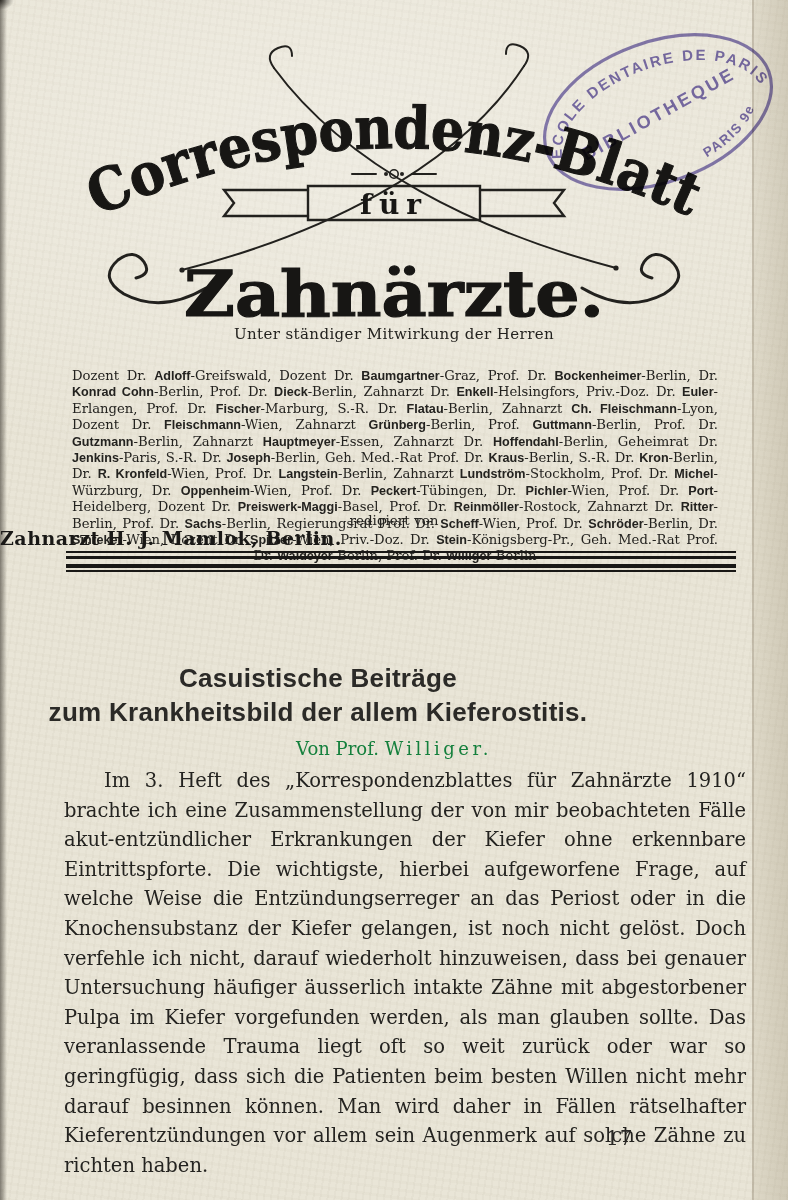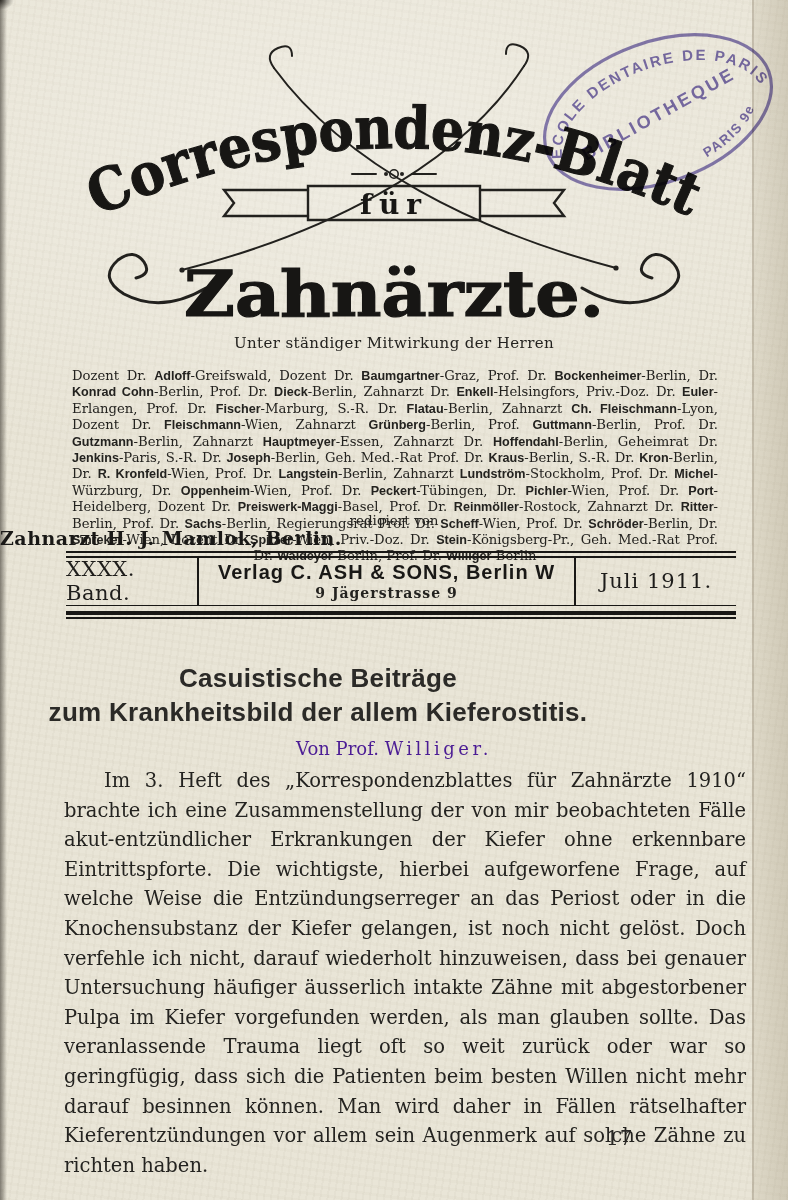--- a/index.html
+++ b/index.html
@@ -20,21 +20,21 @@
     background:rgba(125,113,90,.35);}
   .edge-right-shade{position:absolute;left:754px;top:0;width:34px;height:1200px;
     background:linear-gradient(to right, rgba(170,158,128,.18), rgba(150,138,110,.30));}
   .corner-mark{position:absolute;left:0;top:0;width:14px;height:10px;
     background:radial-gradient(ellipse at 0 0, rgba(30,28,24,.8), transparent 70%);}
 
   .masthead-svg{position:absolute;left:56px;top:26px;width:676px;height:306px;}
   .stamp-svg{position:absolute;left:528px;top:8px;width:260px;height:208px;
     mix-blend-mode:multiply;opacity:.88;}
 
-  .mitwirkung-heading{position:absolute;left:0;top:334px;width:788px;text-align:center;
+  .mitwirkung-heading{position:absolute;left:0;top:325px;width:788px;text-align:center;
     font-size:15px;letter-spacing:.4px;color:#23221f;}
   .contributors{position:absolute;left:72px;top:352px;width:646px;
     font-size:13.2px;line-height:15.4px;text-align:justify;text-align-last:center;color:#23221f;margin-top:16px;}
   .contributors .bn{font-family:"Liberation Sans",sans-serif;font-weight:bold;font-size:12.6px;}
 
   .redigiert{position:absolute;left:0;top:512px;width:788px;text-align:center;
     font-size:13.5px;color:#23221f;}
   .editor-name{position:absolute;left:0;top:527px;width:788px;
     font-size:19px;font-weight:bold;letter-spacing:.5px;color:#191816;}
 
@@ -51,21 +51,21 @@
   .cell-pub{flex:1;border-right:2.5px solid #191816;}
   .cell-date{width:160px;font-size:21px;letter-spacing:1px;}
   .pub-line1{font-family:"Liberation Sans",sans-serif;font-weight:bold;font-size:20px;
     letter-spacing:1px;color:#191816;}
   .pub-line2{font-weight:bold;font-size:14px;letter-spacing:1px;margin-top:1px;color:#23221f;}
 
   .article-title{position:absolute;left:0;width:636px;text-align:center;
     font-family:"Liberation Sans",sans-serif;font-weight:bold;color:#2b2a27;font-size:26px;letter-spacing:.3px;}
   .article-title.l1{top:663px;}
   .article-title.l2{top:697px;}
-  .byline{position:absolute;left:0;top:738px;width:788px;text-align:center;font-size:18px;color:#4c1d95;}
+  .byline{position:absolute;left:0;top:738px;width:788px;text-align:center;font-size:18px;color:#15803d;}
   .byline .spaced{letter-spacing:3.5px;}
 
   .body-text{position:absolute;left:64px;top:766px;width:682px;
     font-size:19.5px;line-height:29.6px;text-align:justify;color:#242320;}
   .body-text .indent{display:inline-block;width:40px;}
 
   .page-number{position:absolute;left:606px;top:1126px;font-size:20px;letter-spacing:1px;color:#2a2926;}
 </style>
 </head>
 <body>
@@ -122,32 +122,20 @@
 
 <div class="mitwirkung-heading">Unter ständiger Mitwirkung der Herren</div>
 <div class="contributors"><span>Dozent Dr. </span><span class="bn">Adloff</span><span>-Greifswald, Dozent Dr. </span><span class="bn">Baumgartner</span><span>-Graz, Prof. Dr. </span><span class="bn">Bockenheimer</span><span>-Berlin, Dr. </span><span class="bn">Konrad Cohn</span><span>-Berlin, Prof. Dr. </span><span class="bn">Dieck</span><span>-Berlin, Zahnarzt Dr. </span><span class="bn">Enkell</span><span>-Helsingfors, Priv.-Doz. Dr. </span><span class="bn">Euler</span><span>-Erlangen, Prof. Dr. </span><span class="bn">Fischer</span><span>-Marburg, S.-R. Dr. </span><span class="bn">Flatau</span><span>-Berlin, Zahnarzt </span><span class="bn">Ch. Fleischmann</span><span>-Lyon, Dozent Dr. </span><span class="bn">Fleischmann</span><span>-Wien, Zahnarzt </span><span class="bn">Grünberg</span><span>-Berlin, Prof. </span><span class="bn">Guttmann</span><span>-Berlin, Prof. Dr. </span><span class="bn">Gutzmann</span><span>-Berlin, Zahnarzt </span><span class="bn">Hauptmeyer</span><span>-Essen, Zahnarzt Dr. </span><span class="bn">Hoffendahl</span><span>-Berlin, Geheimrat Dr. </span><span class="bn">Jenkins</span><span>-Paris, S.-R. Dr. </span><span class="bn">Joseph</span><span>-Berlin, Geh. Med.-Rat Prof. Dr. </span><span class="bn">Kraus</span><span>-Berlin, S.-R. Dr. </span><span class="bn">Kron</span><span>-Berlin, Dr. </span><span class="bn">R. Kronfeld</span><span>-Wien, Prof. Dr. </span><span class="bn">Langstein</span><span>-Berlin, Zahnarzt </span><span class="bn">Lundström</span><span>-Stockholm, Prof. Dr. </span><span class="bn">Michel</span><span>-Würzburg, Dr. </span><span class="bn">Oppenheim</span><span>-Wien, Prof. Dr. </span><span class="bn">Peckert</span><span>-Tübingen, Dr. </span><span class="bn">Pichler</span><span>-Wien, Prof. Dr. </span><span class="bn">Port</span><span>-Heidelberg, Dozent Dr. </span><span class="bn">Preiswerk-Maggi</span><span>-Basel, Prof. Dr. </span><span class="bn">Reinmöller</span><span>-Rostock, Zahnarzt Dr. </span><span class="bn">Ritter</span><span>-Berlin, Prof. Dr. </span><span class="bn">Sachs</span><span>-Berlin, Regierungsrat Prof. Dr. </span><span class="bn">Scheff</span><span>-Wien, Prof. Dr. </span><span class="bn">Schröder</span><span>-Berlin, Dr. </span><span class="bn">Smreker</span><span>-Wien, Dozent Dr. </span><span class="bn">Spitzer</span><span>-Wien, Priv.-Doz. Dr. </span><span class="bn">Stein</span><span>-Königsberg-Pr., Geh. Med.-Rat Prof. Dr. </span><span class="bn">Waldeyer</span><span>-Berlin, Prof. Dr. </span><span class="bn">Williger</span><span>-Berlin</span></div>
 
 <div class="redigiert">redigiert von</div>
 <div class="editor-name">Zahnarzt H. J. Mamlok, Berlin.</div>
 
 <div class="issue-bar">
   <div class="rule t1"></div>
   <div class="rule t2"></div>
-  <div class="issue-row">
-    <div class="issue-cell cell-band">
-      <span>XXXX. Band.</span>
-    </div>
-    <div class="issue-cell cell-pub">
-      <span class="pub-line1">Verlag C. ASH &amp; SONS, Berlin W</span>
-      <span class="pub-line2">9 Jägerstrasse 9</span>
-    </div>
-    <div class="issue-cell cell-date">
-      <span>Juli 1911.</span>
-    </div>
-  </div>
   <div class="rule b1"></div>
   <div class="rule b2"></div>
   <div class="rule b3"></div>
 </div>
 
 <div class="article-title l1">Casuistische Beiträge</div>
 <div class="article-title l2">zum Krankheitsbild der allem Kieferostitis.</div>
 <div class="byline"><span>Von Prof. </span><span class="spaced">Williger.</span></div>
 
 <div class="body-text"><span class="indent"></span><span>Im 3. Heft des „Korrespondenzblattes für Zahnärzte 1910“ brachte ich eine Zusammenstellung der von mir beobachteten Fälle akut-entzündlicher Erkrankungen der Kiefer ohne erkennbare Eintrittspforte. Die wichtigste, hierbei aufgeworfene Frage, auf welche Weise die Entzündungserreger an das Periost oder in die Knochensubstanz der Kiefer gelangen, ist noch nicht gelöst. Doch verfehle ich nicht, darauf wiederholt hinzuweisen, dass bei genauer Untersuchung häufiger äusserlich intakte Zähne mit abgestorbener Pulpa im Kiefer vorgefunden werden, als man glauben sollte. Das veranlassende Trauma liegt oft so weit zurück oder war so geringfügig, dass sich die Patienten beim besten Willen nicht mehr darauf besinnen können. Man wird daher in Fällen rätselhafter Kieferentzündungen vor allem sein Augenmerk auf solche Zähne zu richten haben.</span></div>

